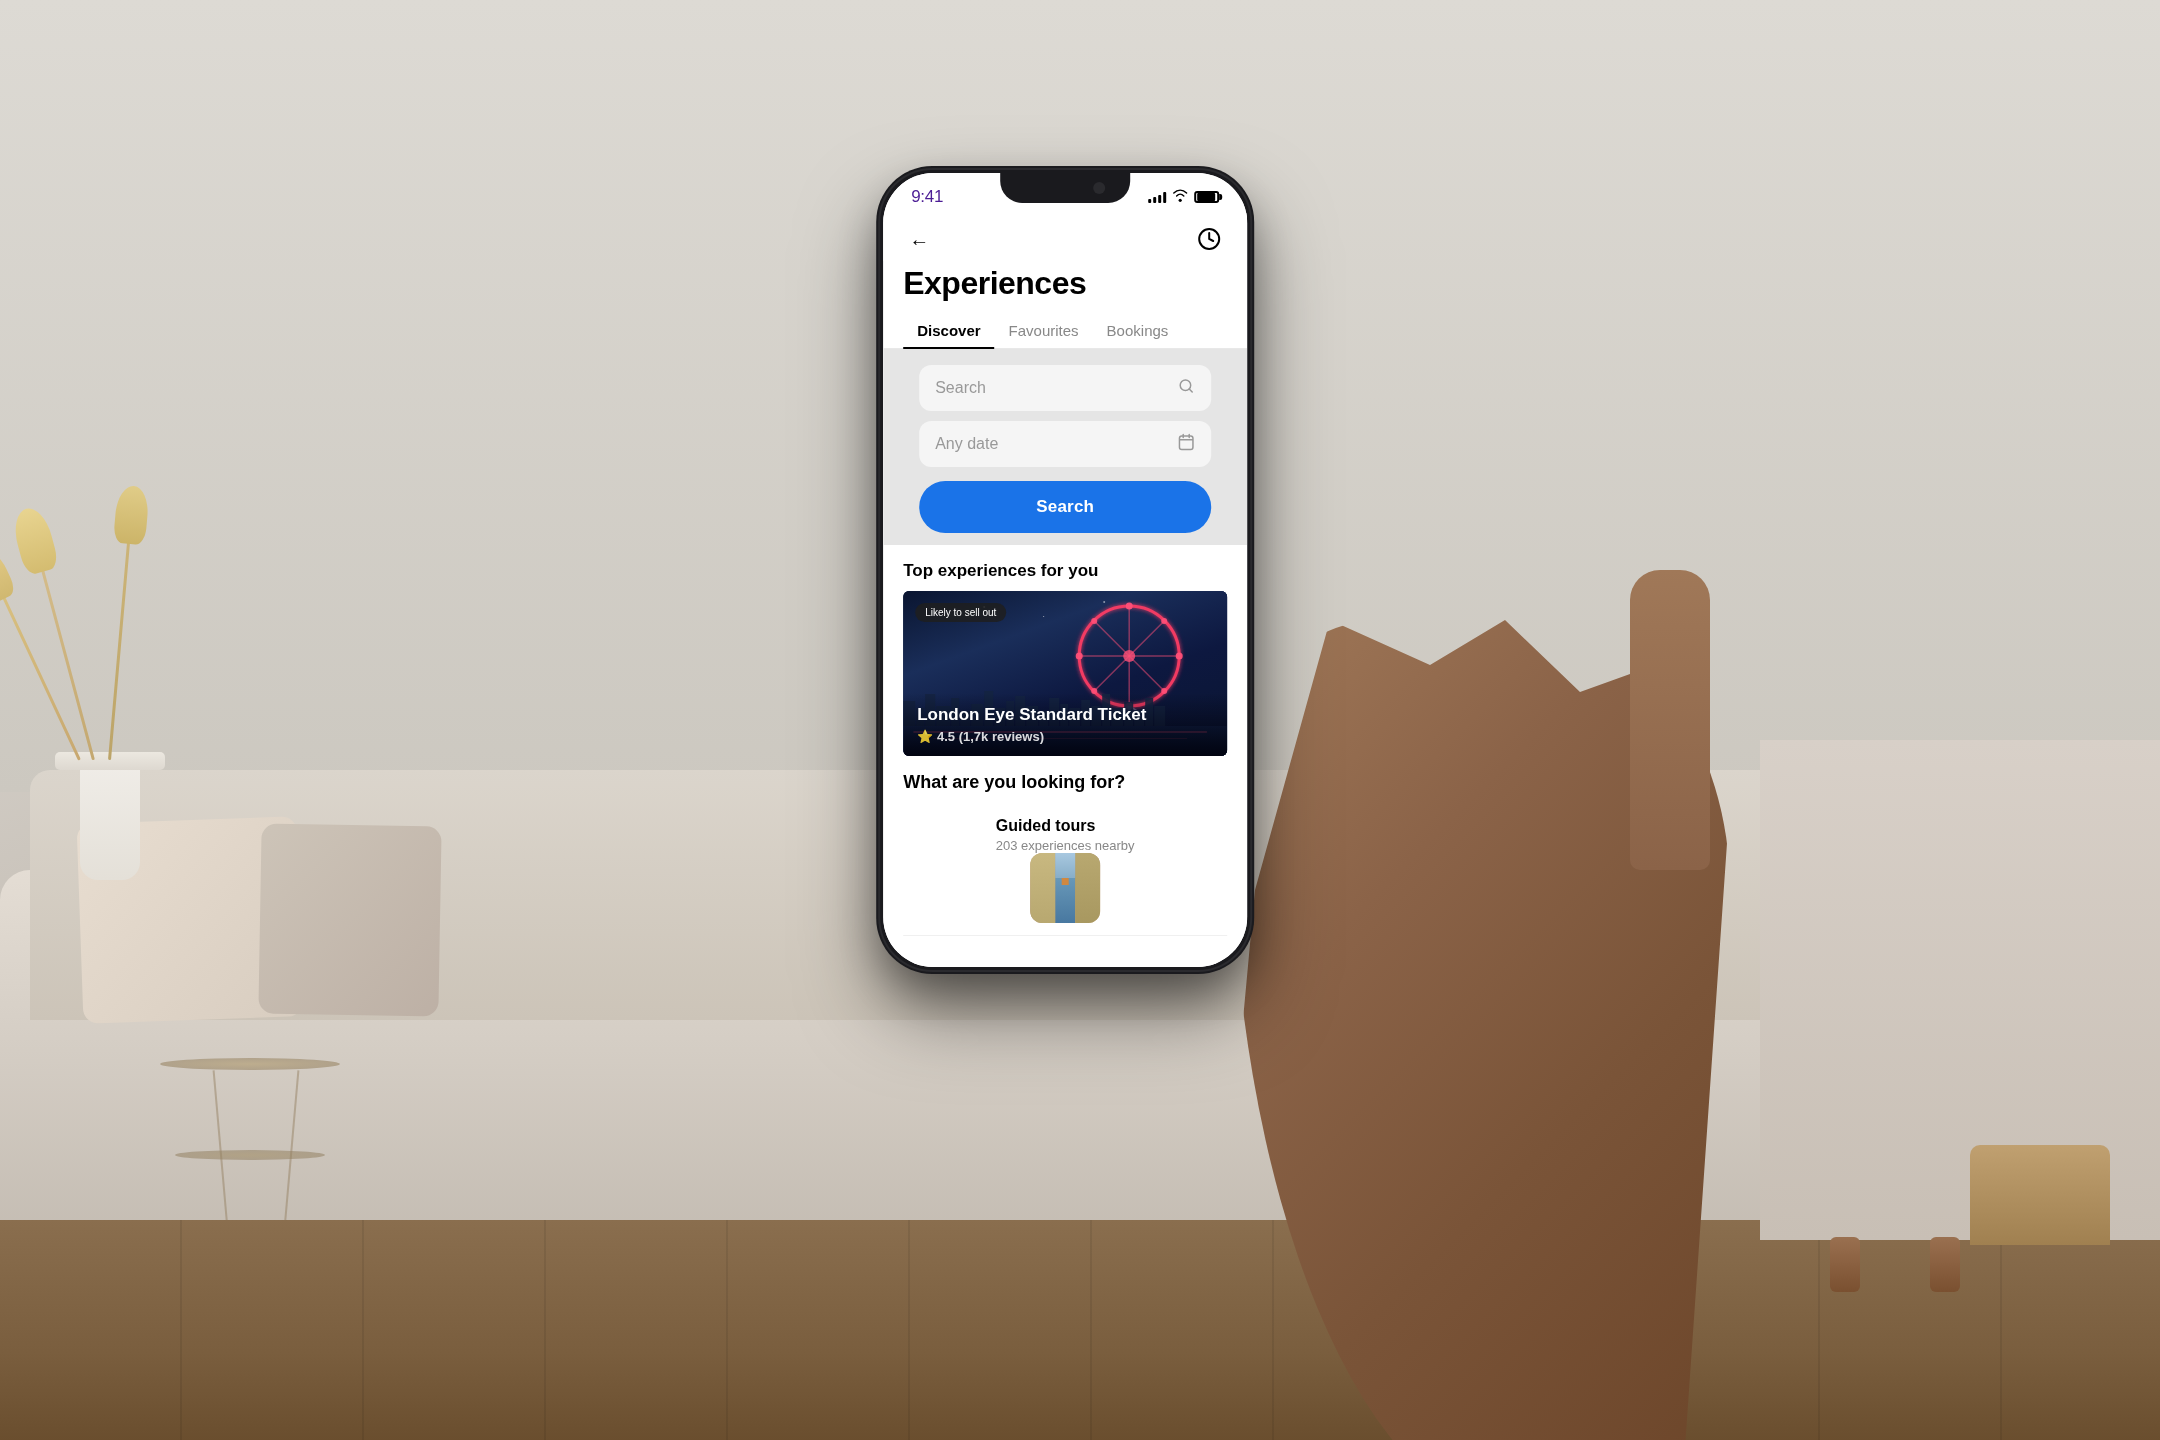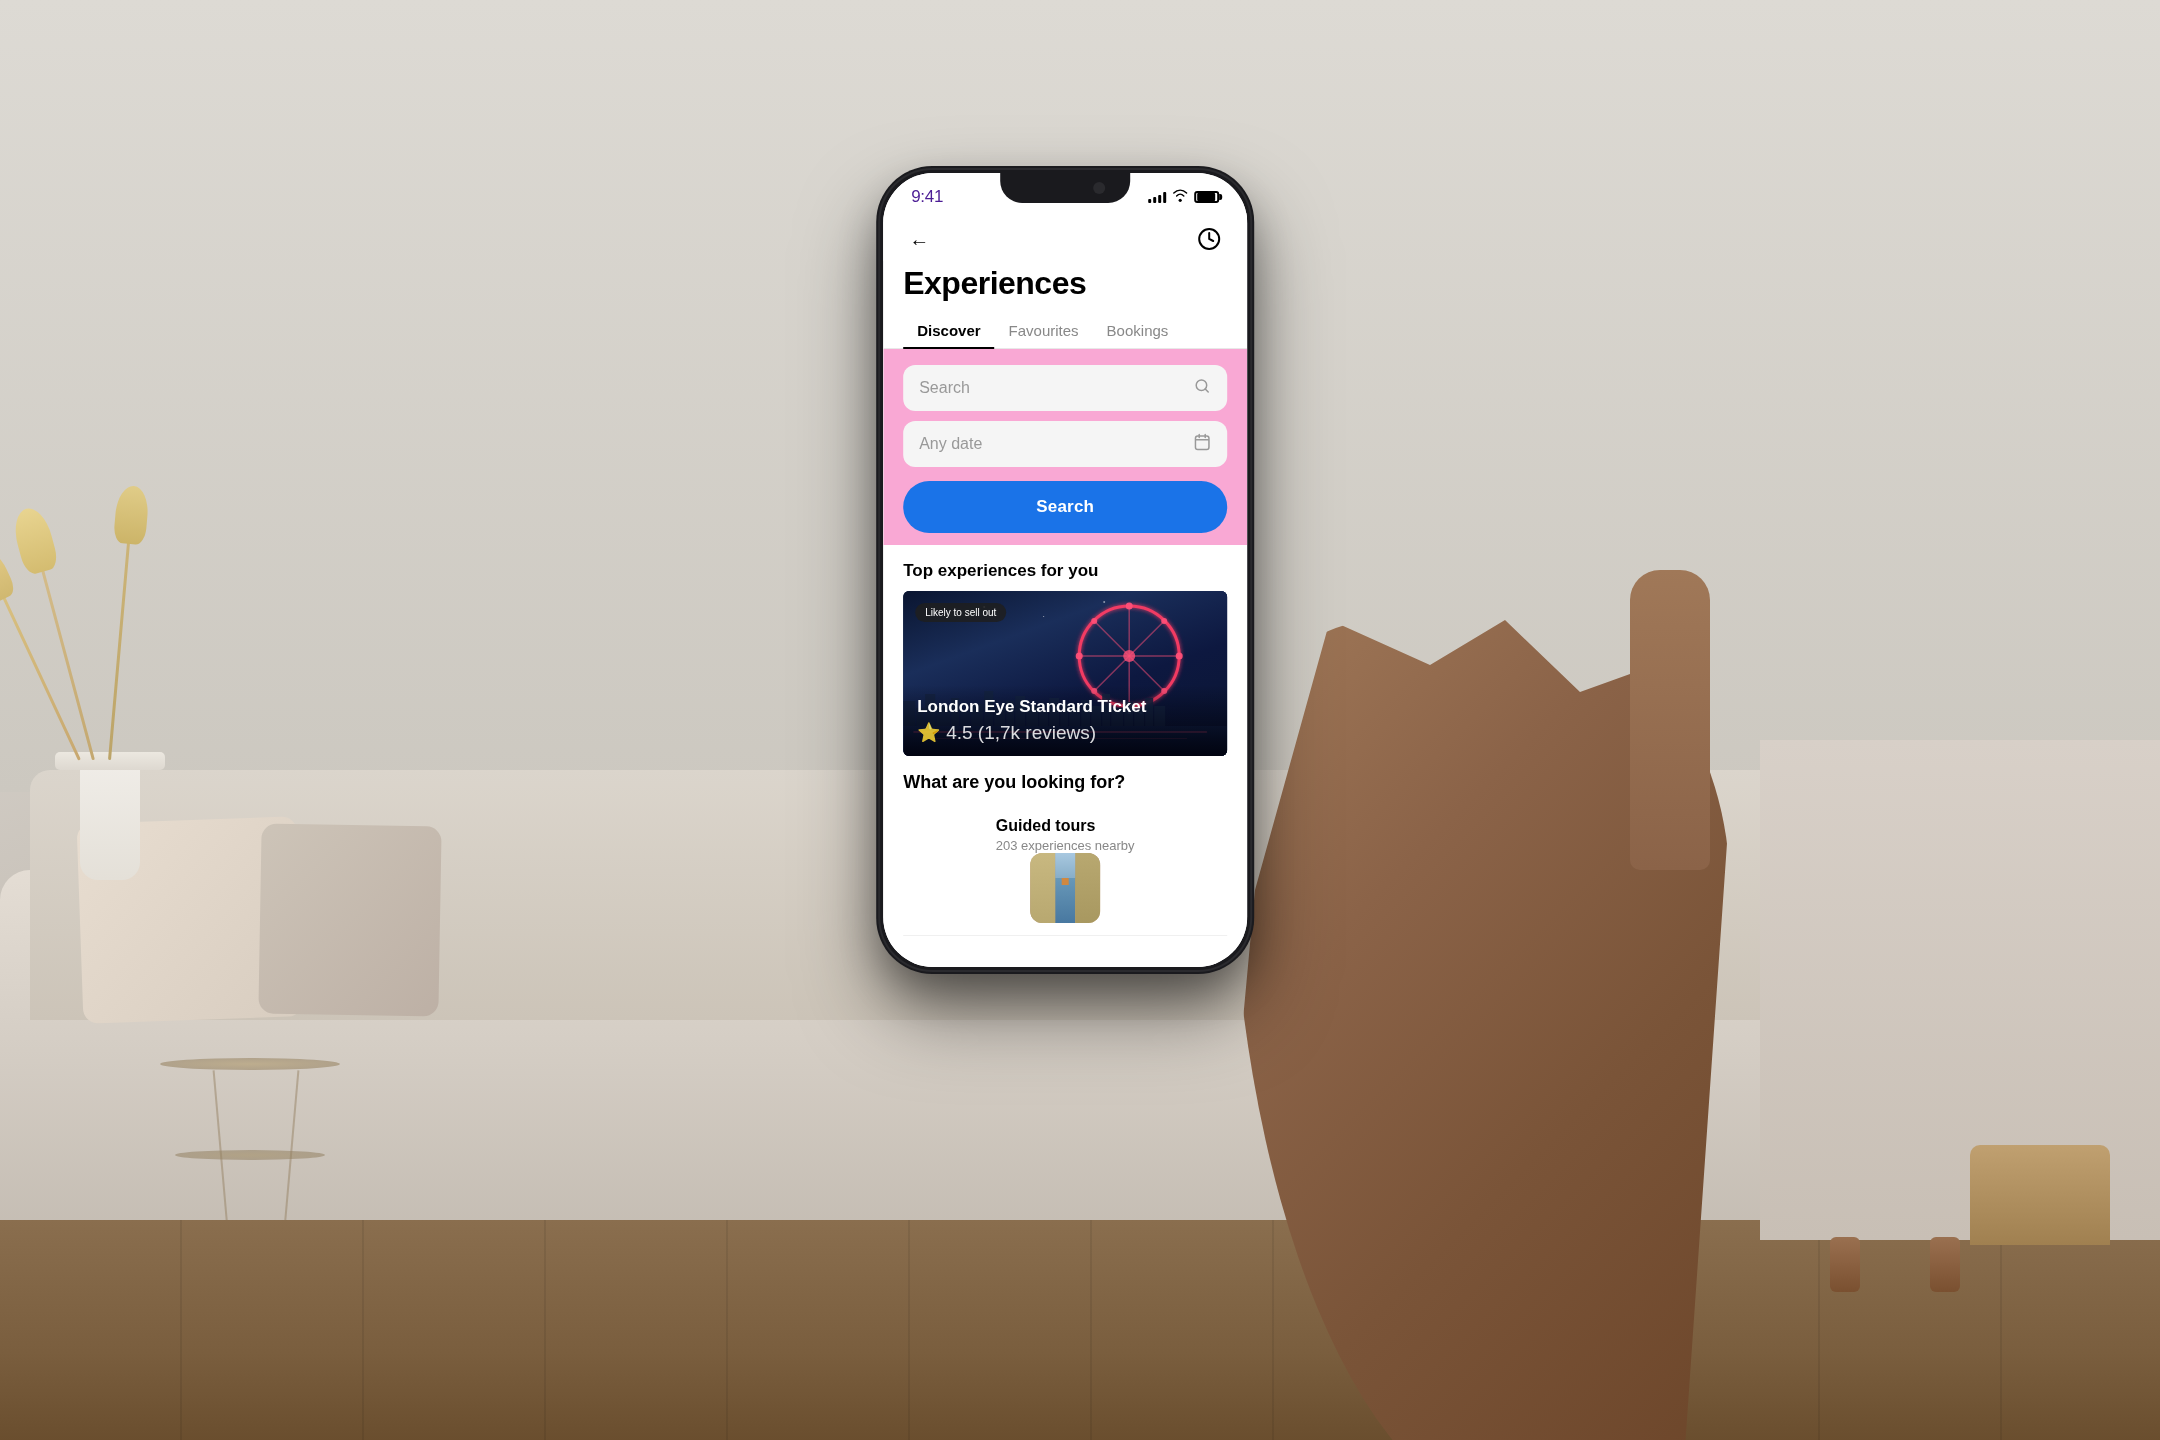--- a/index.html
+++ b/index.html
@@ -273,22 +273,22 @@
     }
 
     .tab.active {
       color: #000;
       font-weight: 600;
       border-bottom: 2px solid #000;
     }
 
     
     .search-section {
-      padding: 16px 20px 12px;
-      background: #f9a8d4;
+      padding: 16px 36px 12px;
+      background: #e5e5e5;
     }
 
     .search-input-wrapper {
       display: flex;
       align-items: center;
       background: #f5f5f5;
       border-radius: 12px;
       padding: 12px 16px;
       margin-bottom: 10px;
     }
@@ -389,22 +389,23 @@
     }
 
     .card-title {
       font-size: 17px;
       font-weight: 700;
       color: #fff;
       margin-bottom: 4px;
     }
 
     .card-rating {
-      font-size: 19px;
+      font-size: 13px;
       color: rgba(255,255,255,0.85);
+      font-weight: bold;
     }
 
     
     .what-section {
       padding: 16px 20px 10px;
     }
 
     .what-heading {
       font-size: 18px;
       font-weight: 700;

